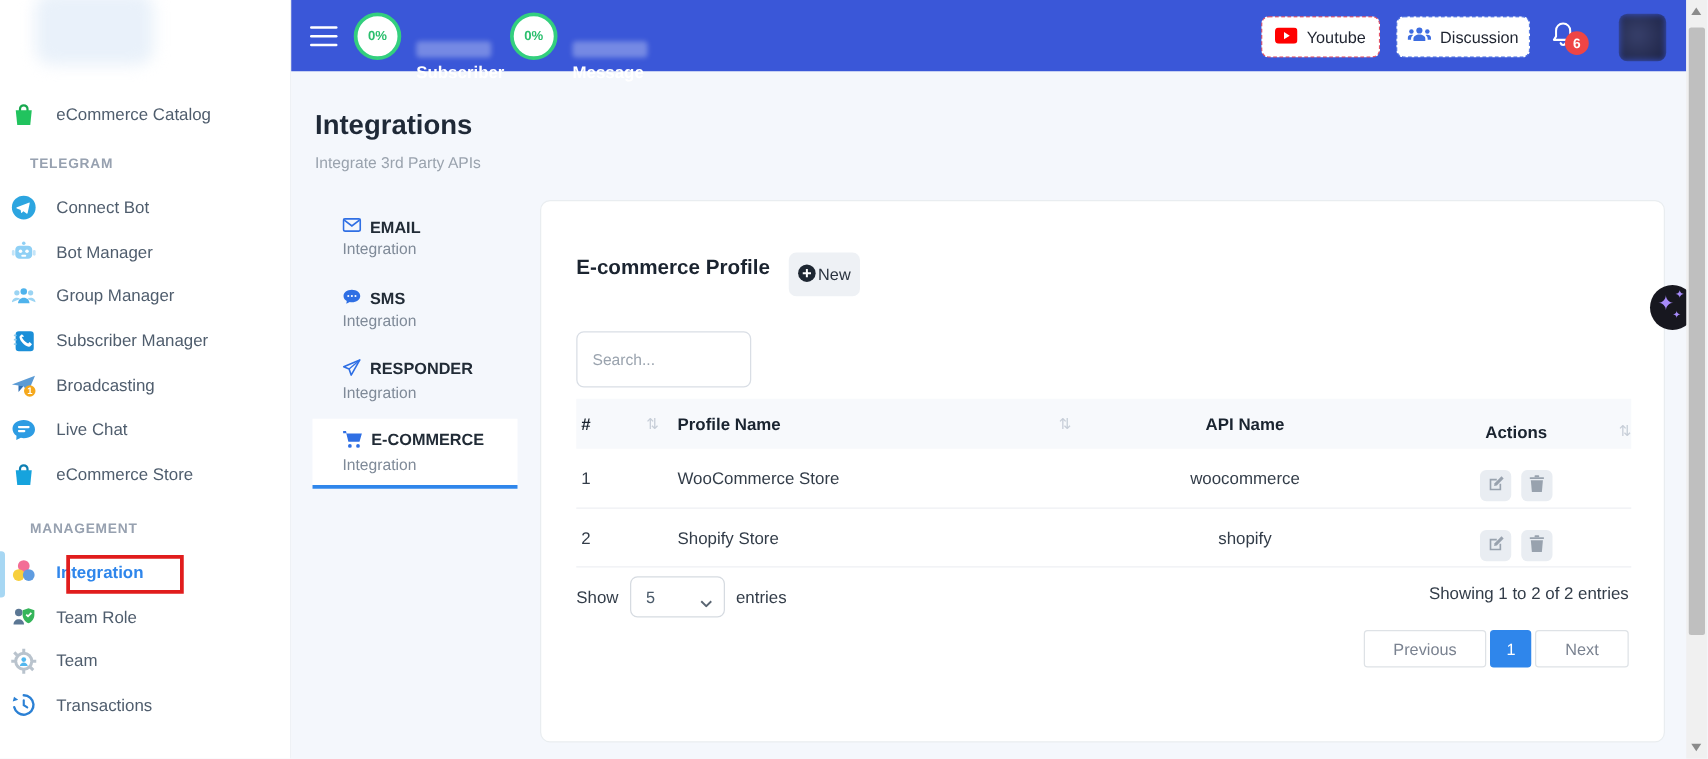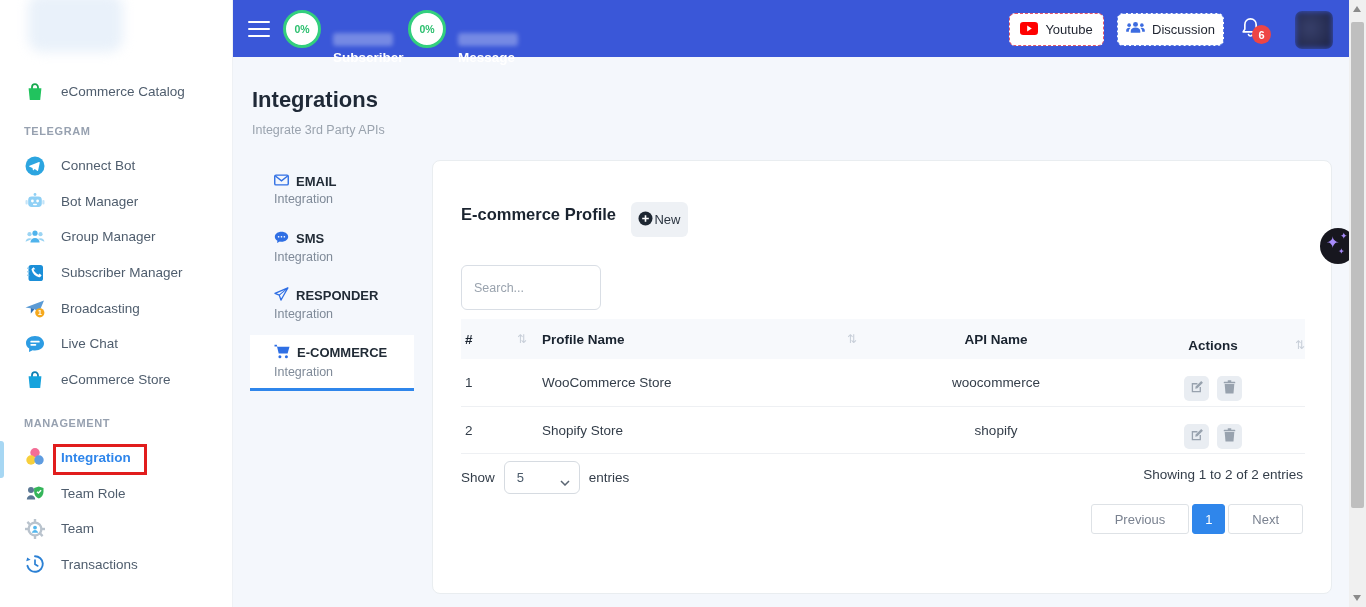--- a/index.html
+++ b/index.html
@@ -13,21 +13,21 @@
   .sidebar {
     position:absolute; left:0; top:0; width:233px; height:607px;
     background:#fff; border-right:1px solid #eef1f5; z-index:5;
   }
   .logo-blob {
     position:absolute; left:28px; top:-6px; width:95px; height:58px;
     background:#e9f1fa; border-radius:14px; filter:blur(6px);
   }
   .side-list { position:absolute; top:74px; left:0; right:0; }
   .side-item {
-    height:35.7px; display:flex; align-items:center; padding-left:24px;
+    height:35.7px; display:flex; align-items:center; padding-left:8px;
     font-size:13.5px; color:#4f5d6d; cursor:pointer; white-space:nowrap;
   }
   .side-item .sicon { width:22px; height:22px; margin-right:15px; flex:0 0 22px; display:flex; align-items:center; justify-content:center; }
   .side-heading {
     height:38px; padding:15px 0 0 24px; font-size:11px; font-weight:bold;
     color:#97a1b0; letter-spacing:.6px;
   }
   .side-heading.second { height:42px; padding-top:19px; }
   .side-item.active-item span.lbl { color:#2f86eb; font-weight:bold; }
   .active-bar {
@@ -75,21 +75,21 @@
   }
   .avatar > div { width:100%; height:100%; filter:blur(3px);
     background:radial-gradient(circle at 40% 45%, #38406b, #1b2142); }
   
   .content { position:absolute; left:233px; top:57px; width:1116px; height:550px; background:#f4f7fc; }
   .page-title { position:absolute; left:19px; top:30px; font-size:22px; font-weight:bold; color:#1f2937; }
   .page-subtitle { position:absolute; left:19px; top:66px; font-size:12.5px; color:#9aa3ae; }
   
   .subnav { position:absolute; left:17px; top:108px; width:164px; }
   .subnav-item { height:56.5px; padding:9px 0 0 24px; cursor:pointer; }
-  .subnav-item .nline { display:flex; align-items:center; gap:7px; font-size:13px; font-weight:bold; color:#212b36; }
+  .subnav-item .nline { display:flex; gap:7px; font-size:13px; font-weight:bold; color:#212b36; }
   .subnav-item .nsub { font-size:12.5px; color:#7f8a98; margin-top:3px; margin-left:0; }
   .subnav-item.active { background:#fff; border-bottom:3px solid #2f86eb; }
   
   .card {
     position:absolute; left:199px; top:103px; width:900px; height:434px;
     background:#fff; border:1px solid #e9edf0; border-radius:8px;
   }
   .panel-title { position:absolute; left:28px; top:44px; font-size:16.5px; font-weight:bold; color:#1b2430; }
   .btn-new {
     position:absolute; left:198px; top:41px; width:57px; height:35px;

